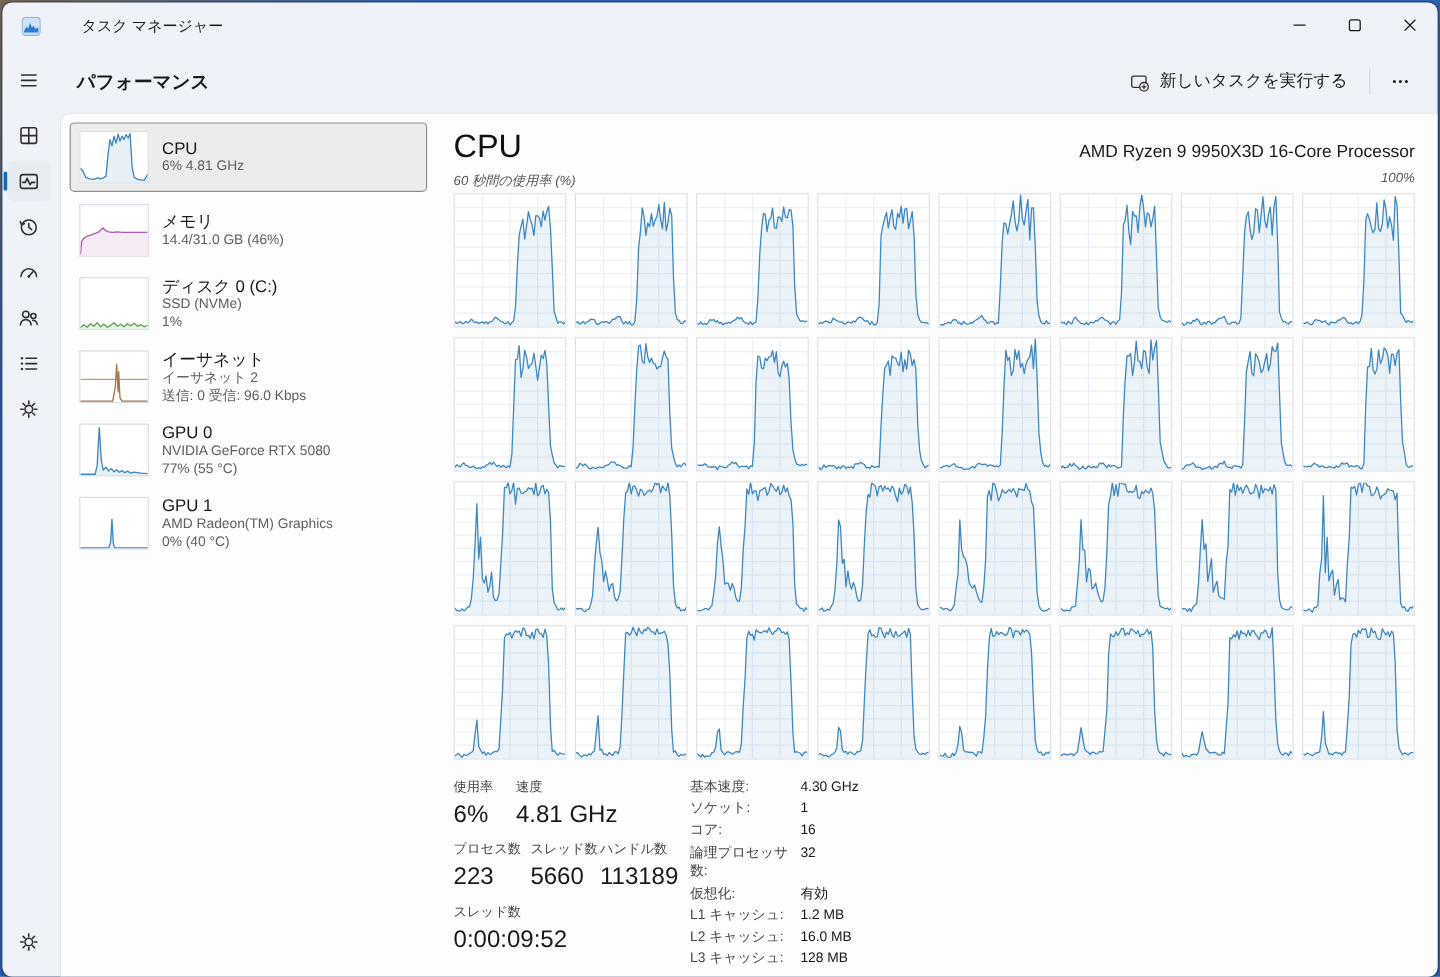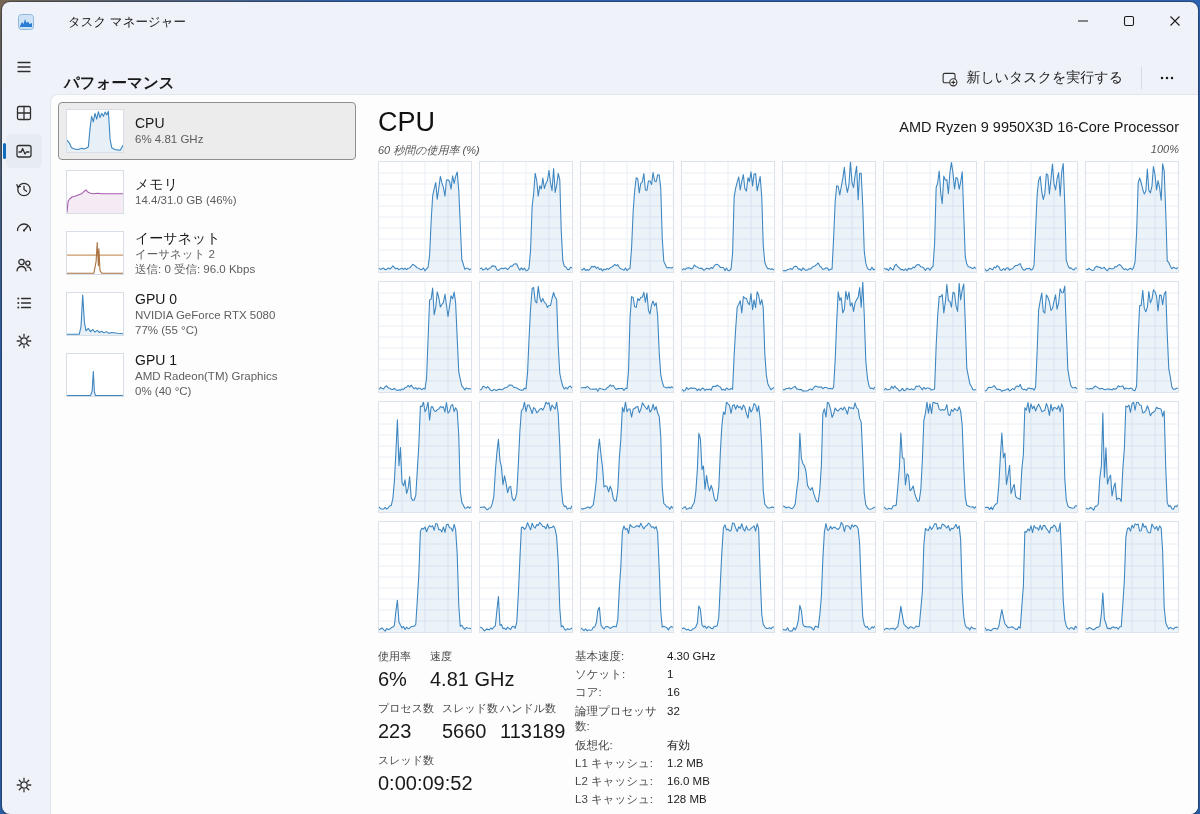--- a/index.html
+++ b/index.html
@@ -20,21 +20,21 @@
   .win-btn{width:46px;height:38px;display:flex;align-items:center;justify-content:center;background:transparent;border:none;cursor:pointer;}
   
   .rail{position:absolute;left:0;top:40px;bottom:0;width:44px;display:flex;flex-direction:column;align-items:center;}
   .rail-btn{width:36px;height:34px;margin:2px 0;border-radius:5px;display:flex;align-items:center;justify-content:center;background:transparent;border:none;cursor:pointer;position:relative;}
   .rail-btn.hamburger{margin:8px 0 10px 0;}
   .rail-btn.selected{background:#e7ebf2;}
   .rail-btn.selected .pill{position:absolute;left:-3px;top:9px;width:3px;height:16px;border-radius:2px;background:#0f6cbd;}
   .rail-spacer{flex:1;}
   .rail-btn.settings{margin-bottom:12px;}
   
-  .page-header{position:absolute;left:44px;top:40px;right:0;height:52px;display:flex;align-items:flex-end;justify-content:space-between;padding:0 14px 0 18px;}
+  .page-header{position:absolute;left:44px;top:40px;right:0;height:52px;display:flex;align-items:center;justify-content:space-between;padding:0 14px 0 18px;}
   .page-title{font-size:15.5px;font-weight:700;color:#1a1a1a;}
   .header-actions{display:flex;align-items:center;}
   .run-task-btn{display:flex;align-items:center;gap:8px;background:transparent;border:none;border-radius:5px;padding:7px 10px;font-size:14px;color:#1b1b1b;cursor:pointer;font-family:inherit;}
   .header-sep{width:1px;height:22px;background:#d5dae1;margin:0 8px;}
   .more-btn{width:34px;height:30px;border:none;background:transparent;border-radius:5px;display:flex;align-items:center;justify-content:center;cursor:pointer;}
   
   .card{position:absolute;left:48px;top:92px;right:0;bottom:0;background:#fdfdfe;border-top-left-radius:8px;border-top:1px solid #e2e6ec;border-left:1px solid #e2e6ec;}
   
   .perf-list{position:absolute;left:7px;top:7px;width:298px;}
   .perf-item{height:56px;margin-bottom:3px;border-radius:4px;display:flex;align-items:center;gap:11px;padding:0 7px;border:1px solid transparent;cursor:pointer;}
@@ -201,20 +201,33 @@
         <div class="perf-item">
           <div class="mini-chart">
             <svg viewBox="0 0 56 42" preserveAspectRatio="none">
               <path d="M0.0 41.2L1.1 30.2L2.8 27.7L5.0 26.0L7.8 25.2L11.2 23.9L14.6 22.7L17.4 20.2L19.0 18.9L20.7 21.0L23.5 22.3L26.9 22.7L30.8 22.3L34.7 22.7L39.2 22.7L44.8 22.7L50.4 22.7L56.0 22.7L56 42L0 42Z" stroke="none" fill="rgba(168,92,176,0.12)" stroke-width="1" stroke-linejoin="round"></path>
               <path d="M0.0 41.2L1.1 30.2L2.8 27.7L5.0 26.0L7.8 25.2L11.2 23.9L14.6 22.7L17.4 20.2L19.0 18.9L20.7 21.0L23.5 22.3L26.9 22.7L30.8 22.3L34.7 22.7L39.2 22.7L44.8 22.7L50.4 22.7L56.0 22.7" stroke="#a85cb0" fill="none" stroke-width="1.1" stroke-linejoin="round"></path>
             </svg>
           </div>
           <div class="perf-texts">
             <span class="perf-title">メモリ</span>
             <span class="perf-sub">14.4/31.0 GB (46%)</span>
+          </div>
+        </div>
+        <div class="perf-item">
+          <div class="mini-chart">
+            <svg viewBox="0 0 56 42" preserveAspectRatio="none">
+              <path d="M0.0 41.2L2.8 38.6L5.6 40.7L8.4 37.8L11.2 39.9L14.0 37.0L16.8 40.3L19.6 38.2L22.4 40.7L25.2 39.1L28.0 37.0L30.8 39.9L33.6 38.2L36.4 40.3L39.2 37.8L42.0 39.5L44.8 37.4L47.6 39.9L50.4 38.6L53.2 40.3L56.0 39.1L56 42L0 42Z" stroke="none" fill="rgba(87,164,75,0.12)" stroke-width="1" stroke-linejoin="round"></path>
+              <path d="M0.0 41.2L2.8 38.6L5.6 40.7L8.4 37.8L11.2 39.9L14.0 37.0L16.8 40.3L19.6 38.2L22.4 40.7L25.2 39.1L28.0 37.0L30.8 39.9L33.6 38.2L36.4 40.3L39.2 37.8L42.0 39.5L44.8 37.4L47.6 39.9L50.4 38.6L53.2 40.3L56.0 39.1" stroke="#57a44b" fill="none" stroke-width="1.1" stroke-linejoin="round"></path>
+            </svg>
+          </div>
+          <div class="perf-texts">
+            <span class="perf-title">ディスク 0 (C:)</span>
+            <span class="perf-sub">SSD (NVMe)</span>
+            <span class="perf-sub">1%</span>
           </div>
         </div>
         <div class="perf-item">
           <div class="mini-chart">
             <svg viewBox="0 0 56 42" preserveAspectRatio="none">
               <path d="M0.0 23.1L56.0 23.1" stroke="#c89a66" fill="none" stroke-width="1.1" stroke-linejoin="round"></path>
               <path d="M0.0 41.2L26.9 41.2L29.1 29.4L30.2 10.5L31.4 33.6L31.9 16.8L33.0 38.6L34.7 41.2L56.0 41.2" stroke="#a97240" fill="none" stroke-width="1.1" stroke-linejoin="round"></path>
             </svg>
           </div>
           <div class="perf-texts">

